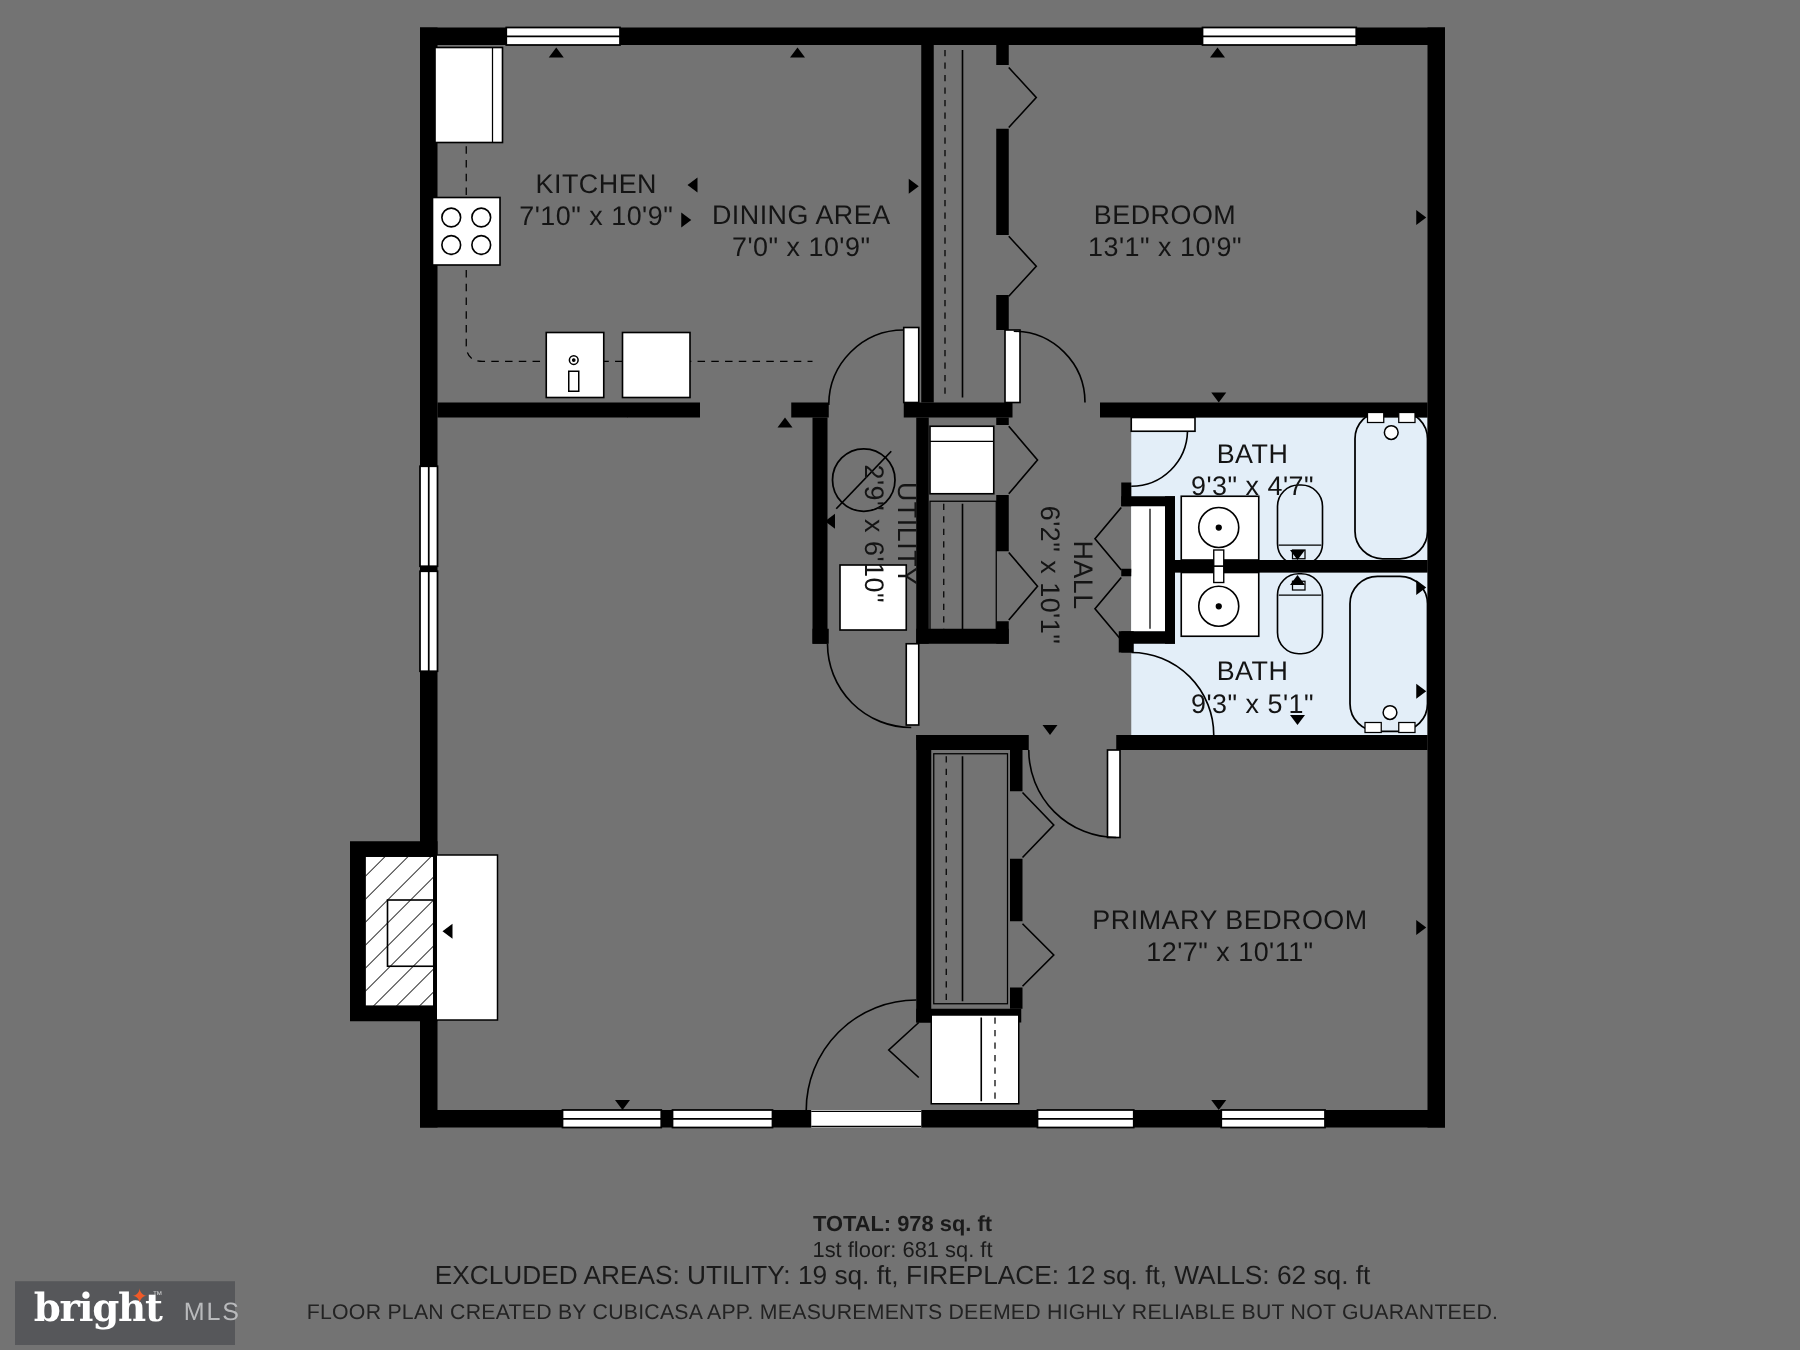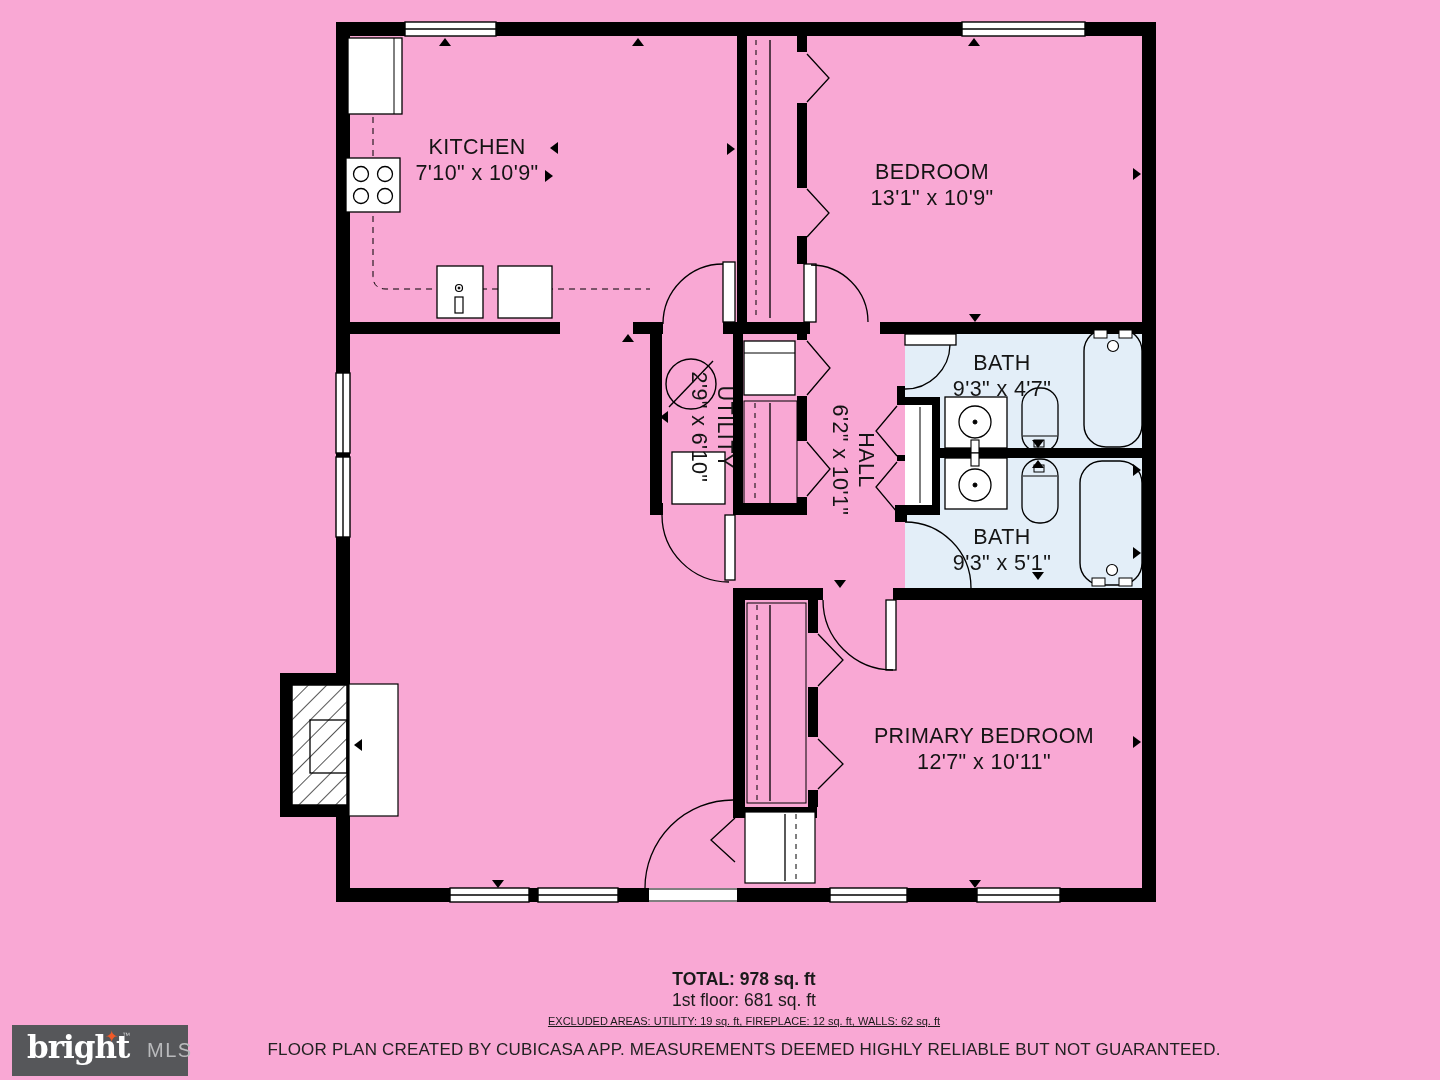--- a/index.html
+++ b/index.html
@@ -1,26 +1,26 @@
 <!DOCTYPE html>
 <html><head>
 <meta charset="utf-8">
 <style>
   html,body{margin:0;padding:0;background:#ffffff;}
-  #stage{position:relative;width:1440px;height:1080px;background:#f9a8d4;overflow:hidden;
+  #stage{position:relative;width:1440px;height:1080px;background:#737373;overflow:hidden;
          font-family:"Liberation Sans", sans-serif;}
   #plan-svg{position:absolute;left:0;top:0;}
   .room-label{position:absolute;transform:translate(-50%,-50%);text-align:center;
       color:#141414;font-size:21.5px;line-height:26px;font-weight:500;letter-spacing:.4px;white-space:nowrap;}
   .room-label.rot{transform:translate(-50%,-50%) rotate(90deg);}
-  .footer-line{position:absolute;left:744px;transform:translate(-50%,-50%);white-space:nowrap;
+  .footer-line{position:absolute;left:722px;transform:translate(-50%,-50%);white-space:nowrap;
       color:#1a1a1a;text-align:right;}
   .f-total{font-size:17.5px;font-weight:bold;}
   .f-floor{font-size:17.5px;}
-  .f-excluded{font-size:11px;text-decoration:underline;}
+  .f-excluded{font-size:21px;}
   .f-disclaimer{font-size:17px;letter-spacing:.2px;color:#222;}
   #logo-box{position:absolute;left:12px;top:1025px;width:176px;height:51px;background:#56575a;text-align:center;}
   #logo-brand{position:absolute;left:15px;top:4px;font-family:"DejaVu Serif", serif;font-weight:bold;
       font-size:31px;color:#ffffff;letter-spacing:-1px;}
   #logo-star{position:absolute;left:93px;top:2px;color:#f05a28;font-size:16px;font-family:"DejaVu Sans",sans-serif;}
   #logo-tm{position:absolute;left:110px;top:6px;color:#cfd0d1;font-size:8px;}
   #logo-mls{position:absolute;left:120px;top:14px;color:#b9babc;font-size:20px;letter-spacing:1.5px;margin-left:15px;}
 </style>
 </head>
 <body>
@@ -284,20 +284,24 @@
     <polygon points="496,326 508,326 502,334"></polygon>
     <polygon points="622,342 634,342 628,334"></polygon>
     <polygon points="969,314 981,314 975,322"></polygon>
   </g>
 </svg>
 
 <div class="room-label" style="left:477px;top:160px">
   <div>KITCHEN</div>
   <div>7'10" x 10'9"</div>
 </div>
+<div class="room-label" style="left:641px;top:185px">
+  <div>DINING AREA</div>
+  <div>7'0" x 10'9"</div>
+</div>
 <div class="room-label" style="left:932px;top:185px">
   <div>BEDROOM</div>
   <div>13'1" x 10'9"</div>
 </div>
 <div class="room-label rot" style="left:712px;top:427px">
   <div>UTILITY</div>
   <div>2'9" x 6'10"</div>
 </div>
 <div class="room-label rot" style="left:853px;top:460px">
   <div>HALL</div>

